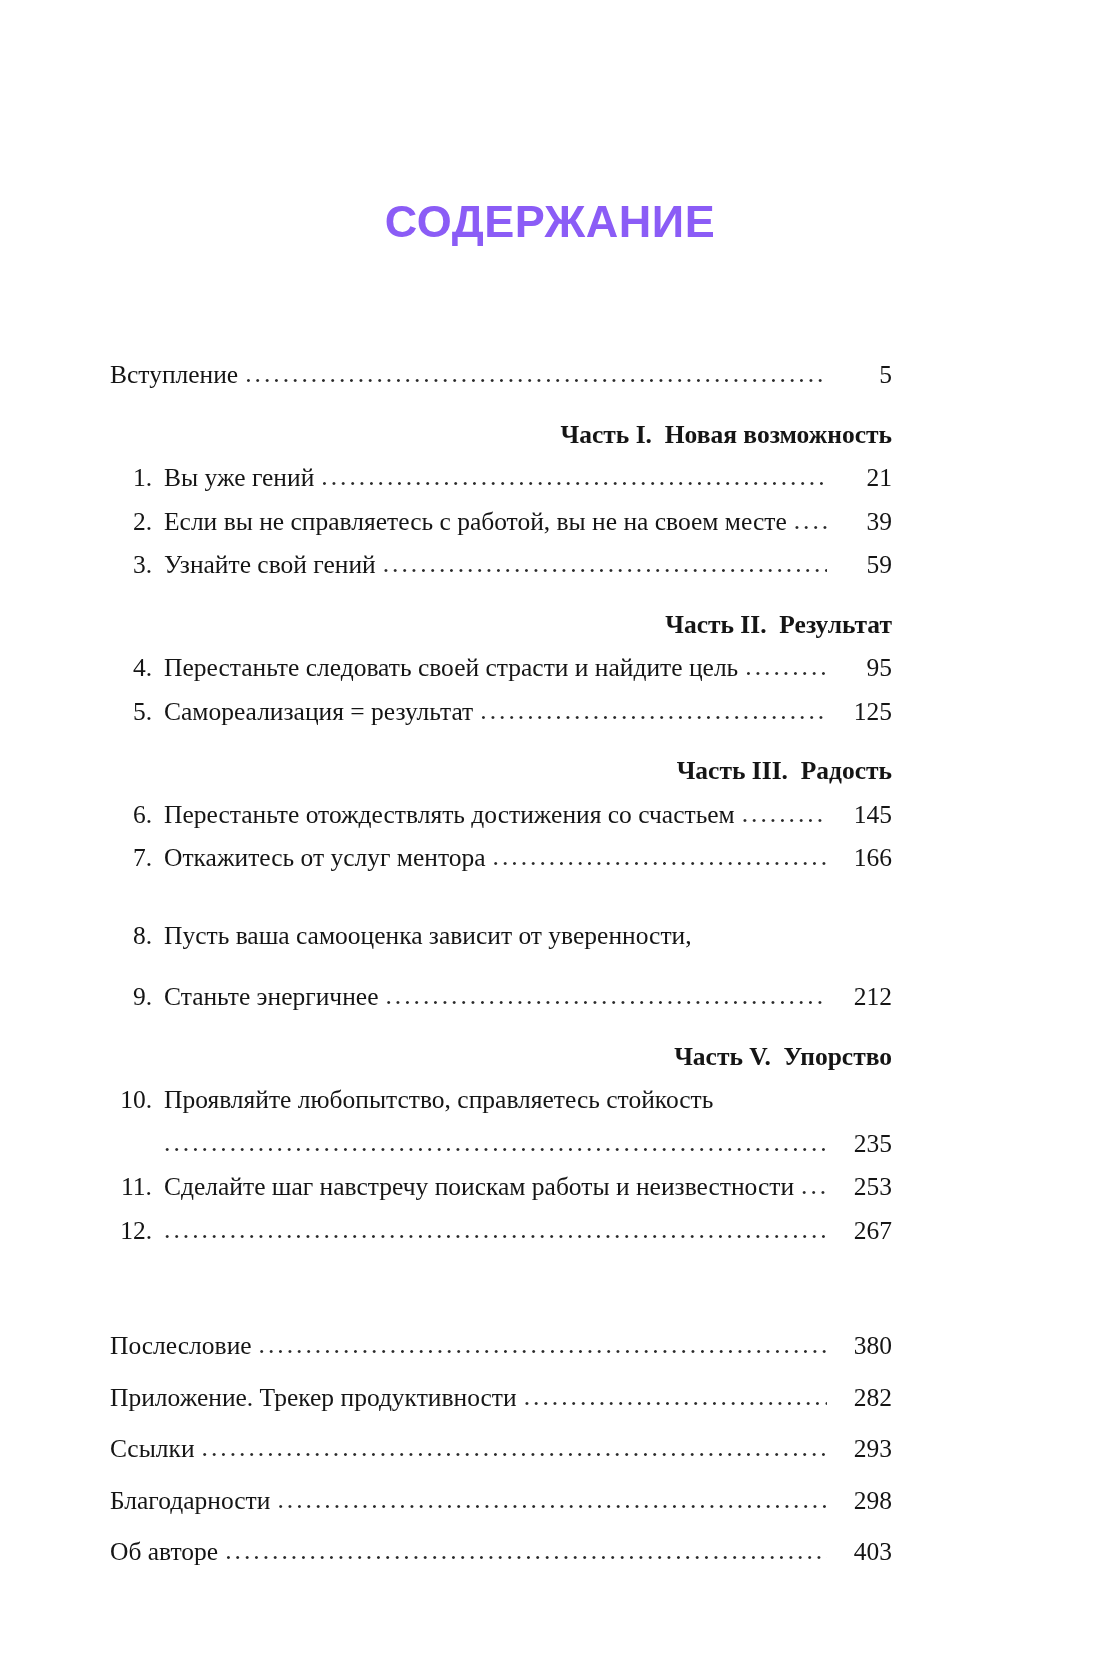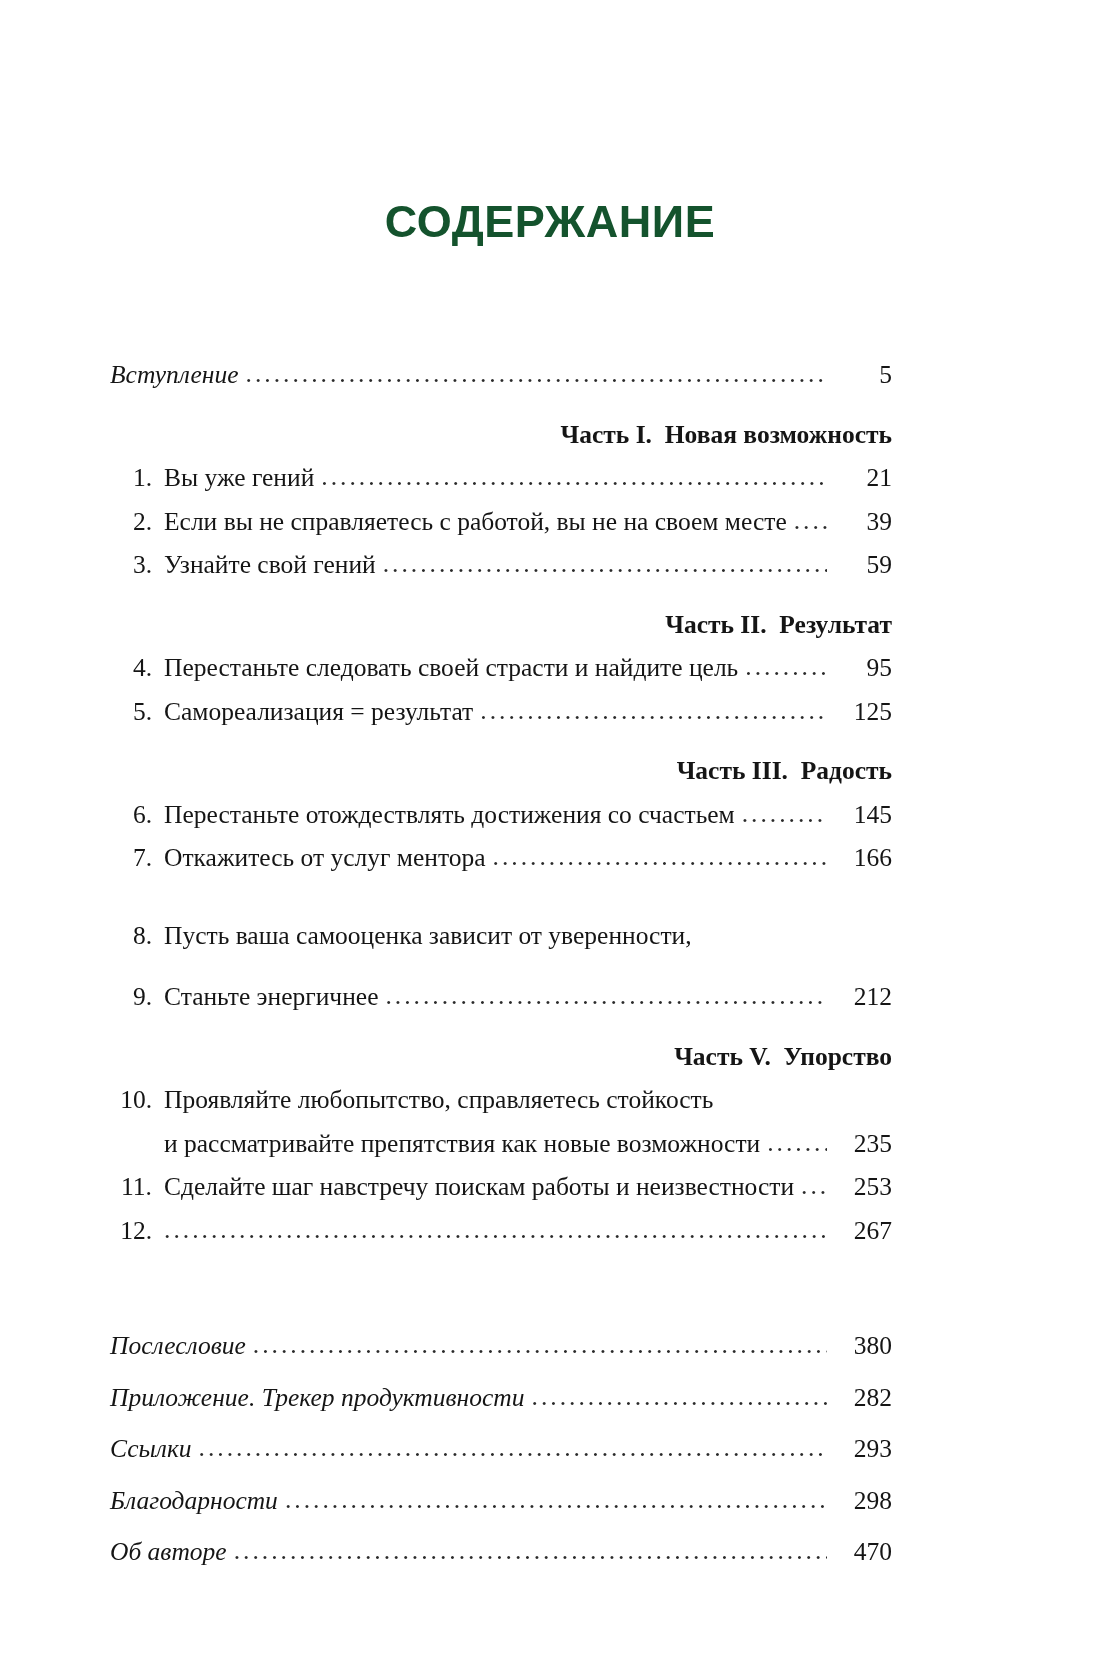--- a/index.html
+++ b/index.html
@@ -21,21 +21,21 @@
   .page-title {
     position: absolute;
     top: 196px;
     left: 0;
     width: 1100px;
     text-align: center;
     font-family: "Liberation Sans", "DejaVu Sans", sans-serif;
     font-weight: bold;
     font-size: 45px;
     letter-spacing: 0.5px;
-    color: #14532d;
+    color: #8b5cf6;
   }
 
   .toc {
     position: absolute;
     top: 362px;
     left: 110px;
     width: 782px;
   }
 
   
@@ -70,21 +70,21 @@
     content: "........................................................................................................................";
   }
   .row .pageno {
     flex: 0 0 56px;
     text-align: right;
     padding-left: 9px;
     font-size: 25.5px;
   }
 
   
-  .row.flat .label { padding-left: 0; font-style: italic; }
+  .row.flat .label { padding-left: 0; }
 
   
   .part-heading {
     font-weight: bold;
     font-size: 25.5px;
     line-height: 1.0;
     white-space: pre;
     text-align: right;
   }
 
@@ -195,21 +195,20 @@
 
     <div class="part-heading">Часть V.  Упорство</div>
     <div class="sp-18"></div>
     <div class="row chapter">
       <span class="num-col">10.</span>
       <span class="label">Проявляйте любопытство, справляетесь стойкость</span>
     </div>
     <div class="sp-18"></div>
     <div class="row chapter cont">
       <span class="num-col">&nbsp;</span>
-      <span class="label">и рассматривайте препятствия как новые возможности</span>
       <span class="leader"></span>
       <span class="pageno">235</span>
     </div>
     <div class="sp-18"></div>
     <div class="row chapter">
       <span class="num-col">11.</span>
       <span class="label">Сделайте шаг навстречу поискам работы и неизвестности</span>
       <span class="leader"></span>
       <span class="pageno">253</span>
     </div>
@@ -242,17 +241,17 @@
     <div class="sp-26"></div>
     <div class="row flat">
       <span class="label">Благодарности</span>
       <span class="leader"></span>
       <span class="pageno">298</span>
     </div>
     <div class="sp-26"></div>
     <div class="row flat">
       <span class="label">Об авторе</span>
       <span class="leader"></span>
-      <span class="pageno">470</span>
+      <span class="pageno">403</span>
     </div>
 
   </div>
 </div>
 
 </body></html>

